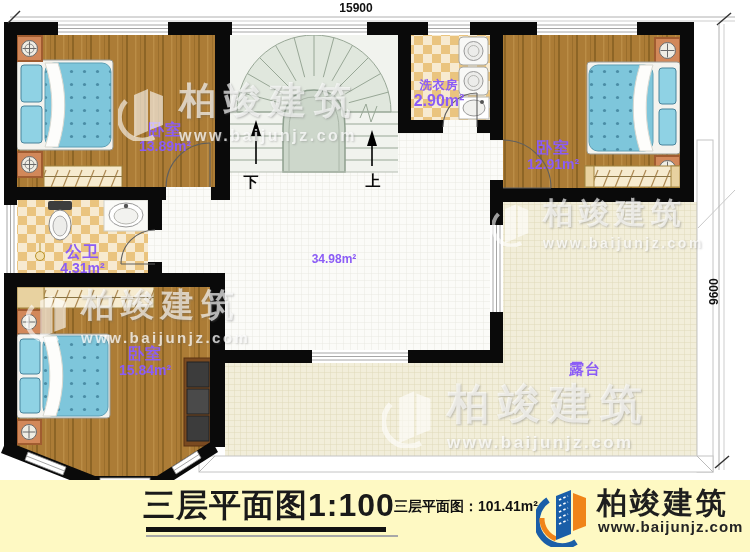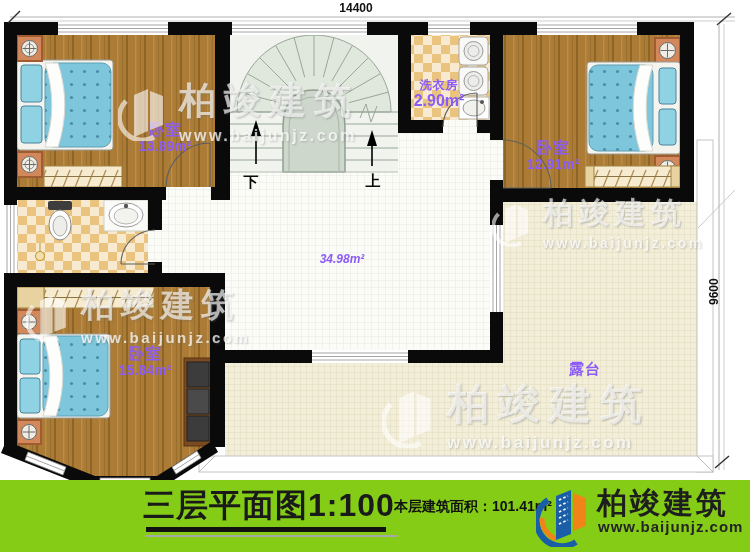--- a/index.html
+++ b/index.html
@@ -18,21 +18,21 @@
   .wm{position:absolute;display:flex;align-items:center;gap:9px;pointer-events:none;}
   .wm .wm-col{display:flex;flex-direction:column;}
   .wm .wm-name{font-weight:800;color:rgba(255,255,255,.66);letter-spacing:8px;white-space:nowrap;
                text-shadow:1px 1px 2px rgba(105,105,105,.38);}
   .wm .wm-url{font-weight:700;color:rgba(255,255,255,.74);letter-spacing:2.5px;white-space:nowrap;
               text-shadow:1px 1px 2px rgba(105,105,105,.32);margin-top:1px;}
   .wm1 .wm-name{font-size:37px;} .wm1 .wm-url{font-size:16px;}
   .wm2 .wm-name{font-size:30px;letter-spacing:6px;} .wm2 .wm-url{font-size:14px;}
   .wm3 .wm-name{font-size:33px;letter-spacing:7px;} .wm3 .wm-url{font-size:15px;}
   .wm4 .wm-name{font-size:42px;letter-spacing:9px;} .wm4 .wm-url{font-size:17px;}
-  .footer{position:absolute;left:0;top:480px;width:750px;height:72px;background:#84cc16;}
+  .footer{position:absolute;left:0;top:480px;width:750px;height:72px;background:#fef9c3;}
   .f-title{position:absolute;left:143px;top:4px;font-size:32px;font-weight:600;color:#1a1a1a;letter-spacing:1px;white-space:nowrap;}
   .f-bar1{position:absolute;left:146px;top:47px;width:240px;height:5px;background:#121212;}
   .f-bar2{position:absolute;left:146px;top:55px;width:252px;height:2px;background:#a8a8a8;}
   .f-info{position:absolute;left:394px;top:15px;font-size:14px;font-weight:bold;color:#111;line-height:1.6;white-space:nowrap;}
   .f-logo-name{position:absolute;left:597px;top:3px;font-size:30px;font-weight:800;color:#1e1e1e;letter-spacing:3px;white-space:nowrap;}
   .f-logo-url{position:absolute;left:598px;top:38px;font-size:15px;font-weight:700;color:#242424;letter-spacing:1px;white-space:nowrap;}
 </style>
 </head>
 <body>
 
@@ -358,43 +358,47 @@
       <line x1="719" y1="24" x2="719" y2="470" stroke="#b0b0b0" stroke-width="1"></line>
       <line x1="724" y1="24" x2="724" y2="470" stroke="#cdcdcd" stroke-width="1"></line>
       <line x1="715" y1="468" x2="729" y2="456" stroke="#333" stroke-width="1.5"></line>
     </g>
   </svg>
 
   <div class="room-label" style="left:110px;top:108px;width:110px;">
     <span class="nm">卧室</span>
     <span class="ar">13.89m²</span>
   </div>
+  <div class="room-label" style="left:40px;top:230px;width:85px;">
+    <span class="nm">公卫</span>
+    <span class="ar">4.31m²</span>
+  </div>
   <div class="room-label" style="left:95px;top:332px;width:100px;">
     <span class="nm">卧室</span>
     <span class="ar">15.84m²</span>
   </div>
   <div class="room-label small" style="left:403px;top:66px;width:72px;">
     <span class="nm">洗衣房</span>
     <span class="ar">2.90m²</span>
   </div>
   <div class="room-label" style="left:503px;top:126px;width:100px;">
     <span class="nm">卧室</span>
     <span class="ar">12.91m²</span>
   </div>
-  <div class="room-label" style="left:300px;top:240px;width:84px;font-style:italic;">
+  <div class="room-label" style="left:292px;top:240px;width:84px;">
     <span class="ar" style="font-size:12px;">34.98m²</span>
   </div>
   <div class="room-label" style="left:553px;top:348px;width:64px;text-align:center;">
     <span class="nm" style="font-size:15px;">露台</span>
   </div>
 
   <div class="stair-lab" style="left:238px;top:173px;width:26px;">下</div>
   <div class="stair-lab" style="left:360px;top:172px;width:26px;">上</div>
 
-  <div class="dim" style="left:320px;top:1px;width:72px;">14400</div>
+  <div class="dim" style="left:320px;top:1px;width:72px;">15900</div>
   <div class="dim vert" style="left:707px;top:262px;height:60px;">9600</div>
 
   <div class="wm wm1" style="left:118px;top:76px;">
     <svg width="52" height="60" viewBox="0 0 52 60">
       <path d="M8,20 A23,23 0 0 0 36,56" stroke="rgba(255,255,255,.6)" stroke-width="5" fill="none"></path>
       <polygon points="16,14 30,8 30,50 16,56" fill="rgba(255,255,255,.6)"></polygon>
       <polygon points="32,10 45,15 45,44 32,49" fill="rgba(255,255,255,.6)"></polygon>
     </svg>
     <div class="wm-col">
       <span class="wm-name">柏竣建筑</span>
@@ -436,21 +440,21 @@
   </div>
 
   <div class="footer">
     <div class="f-title">
       <span>三层平面图</span><span>1:100</span>
     </div>
     <div class="f-bar1"></div>
     <div class="f-bar2"></div>
     <div class="f-info">
       <div>
-        <span>本层建筑面积：</span><span>101.41m²</span>
+        <span>三层平面图：</span><span>101.41m²</span>
       </div>
     </div>
     <svg class="abs" style="left:536px;top:3px;" width="56" height="64" viewBox="0 0 56 62">
       <path d="M12,16 A25,25 0 0 0 40,58" stroke="#1a5ea8" stroke-width="6" fill="none"></path>
       <path d="M6,34 A22,22 0 0 0 20,55" stroke="#f08418" stroke-width="5" fill="none"></path>
       <polygon points="20,12 35,6 35,50 20,56" fill="#1a5ea8"></polygon>
       <polygon points="37,9 50,14 50,42 37,47" fill="#f08418"></polygon>
       <g stroke="#ffffff" stroke-width="1.6" stroke-dasharray="2.5,2.2">
         <line x1="23" y1="16" x2="32" y2="12"></line>
           <line x1="23" y1="22" x2="32" y2="18"></line>

